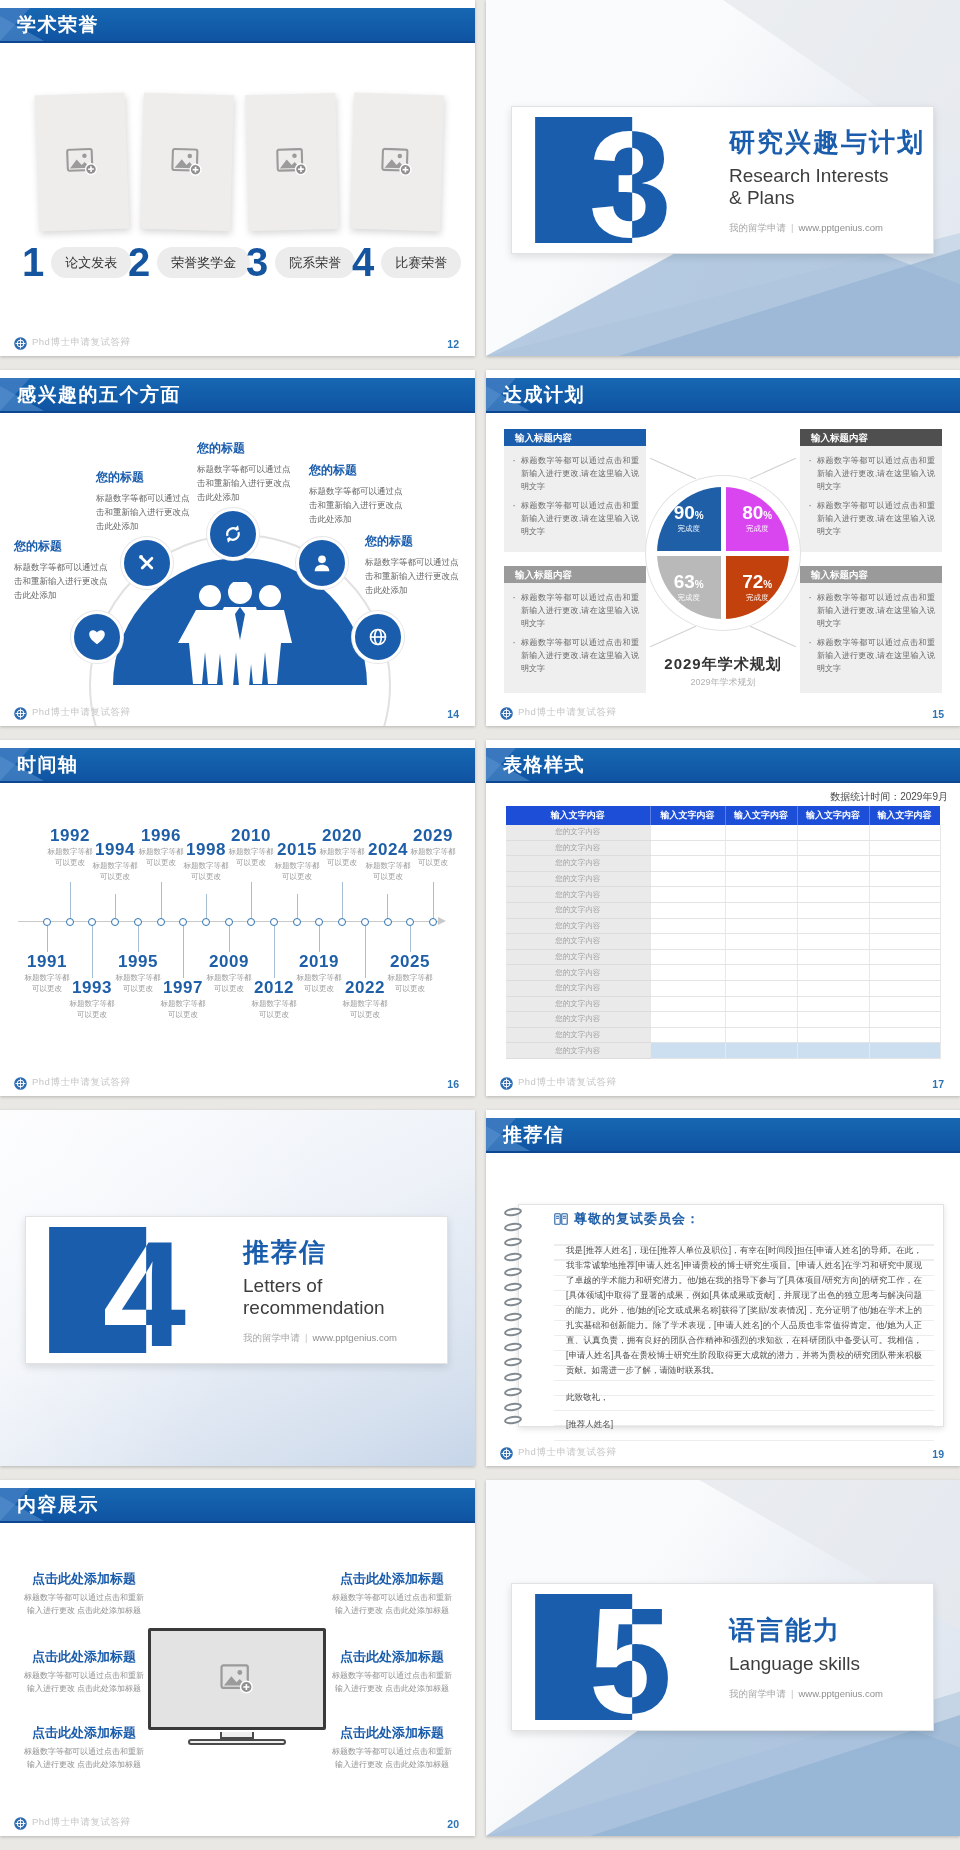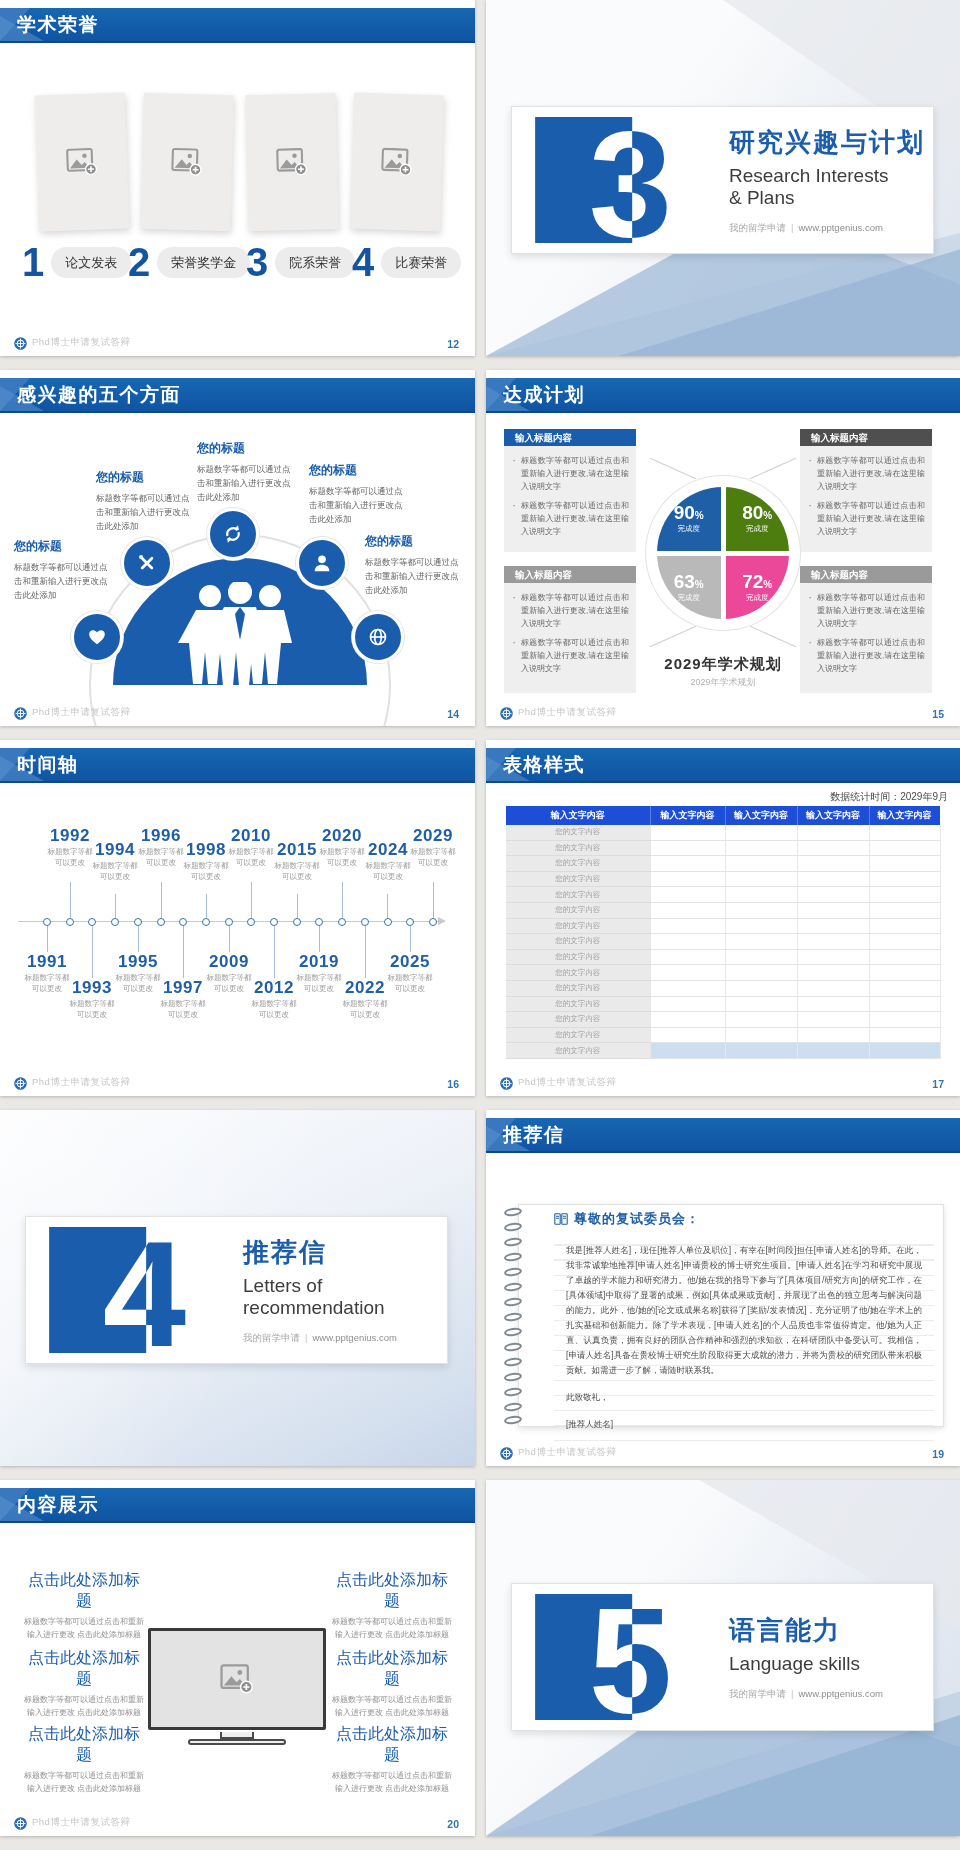--- a/index.html
+++ b/index.html
@@ -33,21 +33,21 @@
   .dtag .sep{margin:0 5px;color:#c4c4c4}
   .dtag .url{color:#8f8f8f}
   
   .ringarc{position:absolute;left:89px;top:164px;width:302px;height:302px;border:2px solid #e1e1e1;border-radius:50%;box-sizing:border-box}
   .semi{position:absolute;left:113px;top:188px;width:254px;height:127px;background:#1a5dad;border-radius:127px 127px 0 0}
   .ricon{position:absolute;width:52px;height:52px;border-radius:50%;background:#1a5dad;border:3px solid #fff;box-shadow:0 0 0 1px #e6e6e6;box-sizing:border-box;display:flex;align-items:center;justify-content:center}
   .aspect{position:absolute;width:96px}
   .aspect h3{font-size:12px;font-weight:bold;color:#1a5dad;margin:0 0 5px}
   .aspect p{font-size:8.5px;color:#666;line-height:1.65;margin:0}
   
-  .pbox{position:absolute;width:132px}
+  .pbox{position:absolute;width:142px}
   .pbox .ph{height:17px;line-height:17px;color:#fff;font-size:9.5px;font-weight:bold;padding-left:11px}
   .ph-blue{background:#1a5dad}.ph-dark{background:#4f4f4f}.ph-gray{background:#9a9a9a}
   .pbox ul{margin:0;padding:9px 7px;background:#efefef;list-style:none;box-sizing:border-box}
   .pbox li{font-size:8px;color:#666;line-height:1.6;margin-bottom:7px;padding-left:10px;position:relative;text-align:justify}
   .pbox li::before{content:"\00b7";position:absolute;left:2px;top:0;font-weight:bold;color:#888}
   .pie-ring{position:absolute;left:160px;top:106px;width:154px;height:154px;background:#fff;border-radius:50%;box-shadow:0 0 0 1px #e2e2e2}
   .pie{position:absolute;left:171px;top:117px;width:132px;height:132px;border-radius:50%;overflow:hidden;display:grid;grid-template-columns:1fr 1fr;grid-template-rows:1fr 1fr;gap:5px;background:#fff}
   .pie > div{display:flex;flex-direction:column;align-items:center;justify-content:center;color:#fff}
   .pv{font-size:19px;font-weight:bold;line-height:1}
   .pv .unit{font-size:10px;font-weight:bold}
@@ -72,21 +72,21 @@
   .stable tr.hl td.rest{background:#ccdff0}
   
   .lcard{position:absolute;left:32px;top:94px;width:424px;height:221px;background:#fff;border:1px solid #e2e2e2;box-shadow:0 2px 6px rgba(0,0,0,.12)}
   .spiral{position:absolute;width:18px;height:8px;border:2.5px solid #828a91;border-radius:50%;transform:rotate(-8deg);box-sizing:border-box;background:#fff}
   .lsal{position:absolute;left:68px;top:100px;font-size:13px;font-weight:bold;color:#1f5fa8;letter-spacing:1px;display:flex;align-items:center}
   .lsal svg{margin-right:6px}
   .lbody{position:absolute;left:68px;top:121px;width:380px;font-size:8.5px;color:#4c4c4c;line-height:15px;text-align:justify;background:repeating-linear-gradient(to bottom,transparent 0 13.5px,#ededed 13.5px 15px)}
   .lbody p{margin:12px}
   
   .cblock{position:absolute;width:124px;text-align:center}
-  .cblock h3{font-size:16px;color:#1a5dad;font-weight:normal;margin:0 0 4px}
+  .cblock h3{font-size:13px;color:#1a5dad;font-weight:bold;margin:0 0 4px}
   .cblock p{font-size:8px;color:#8f8f8f;line-height:1.6;margin:0}
   .tv{position:absolute;left:148px;top:148px;width:178px;height:102px;border:3px solid #3a3a3a;background:#e3e3e3;display:flex;align-items:center;justify-content:center;box-sizing:border-box;border-radius:2px}
   .tv-neck{position:absolute;left:220px;top:252px;width:34px;height:7px;background:#efefef;border:2px solid #4a4a4a;border-top:none;box-sizing:border-box}
   .tv-base{position:absolute;left:188px;top:259px;width:98px;height:6px;background:#efefef;border:2px solid #4a4a4a;border-radius:3px;box-sizing:border-box}
 </style>
 </head>
 <body>
 
 <div class="canvas">
 
@@ -315,29 +315,29 @@
   <i class="conn" style="left:162px;top:98px;transform:rotate(24deg)"></i>
   <i class="conn" style="left:262px;top:98px;transform:rotate(-24deg)"></i>
   <i class="conn" style="left:162px;top:266px;transform:rotate(-24deg)"></i>
   <i class="conn" style="left:262px;top:266px;transform:rotate(24deg)"></i>
   <div class="pie-ring"></div>
   <div class="pie">
     <div style="background:#1f5fa8">
       <div class="pv"><span>90</span><span class="unit">%</span></div>
       <div class="plab">完成度</div>
     </div>
-    <div style="background:#4d7c0f">
+    <div style="background:#d946ef">
       <div class="pv"><span>80</span><span class="unit">%</span></div>
       <div class="plab">完成度</div>
     </div>
     <div style="background:#b9b9b9">
       <div class="pv"><span>63</span><span class="unit">%</span></div>
       <div class="plab">完成度</div>
     </div>
-    <div style="background:#ec4899">
+    <div style="background:#c2410c">
       <div class="pv"><span>72</span><span class="unit">%</span></div>
       <div class="plab">完成度</div>
     </div>
   </div>
   <div class="cap1">2029年学术规划</div>
   <div class="cap2">2029年学术规划</div>
   <span class="flogo"><svg width="13" height="13" viewBox="0 0 13 13">
           <circle cx="6.5" cy="6.5" r="6.3" fill="#2e6db4"></circle>
           <circle cx="6.5" cy="6.5" r="3.4" fill="none" stroke="#fff" stroke-width="1"></circle>
           <path d="M6.5 1.5v10M1.5 6.5h10" stroke="#fff" stroke-width="0.9"></path>

